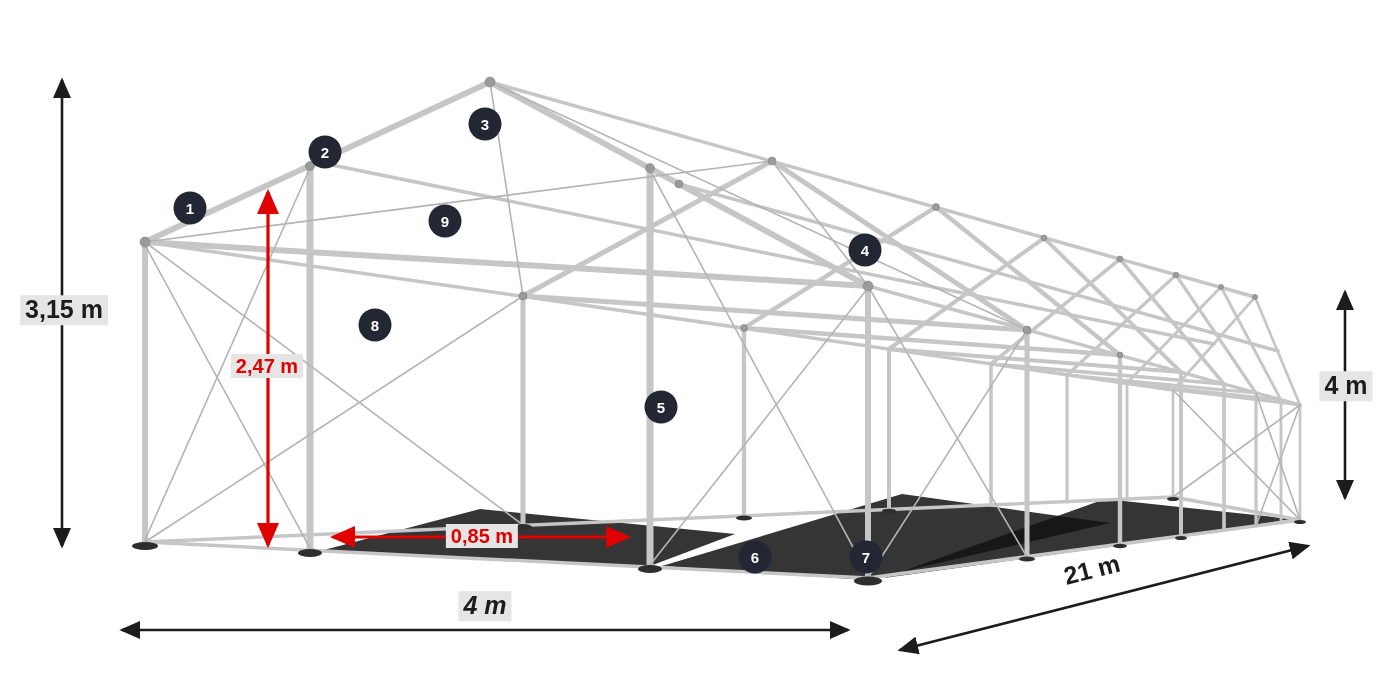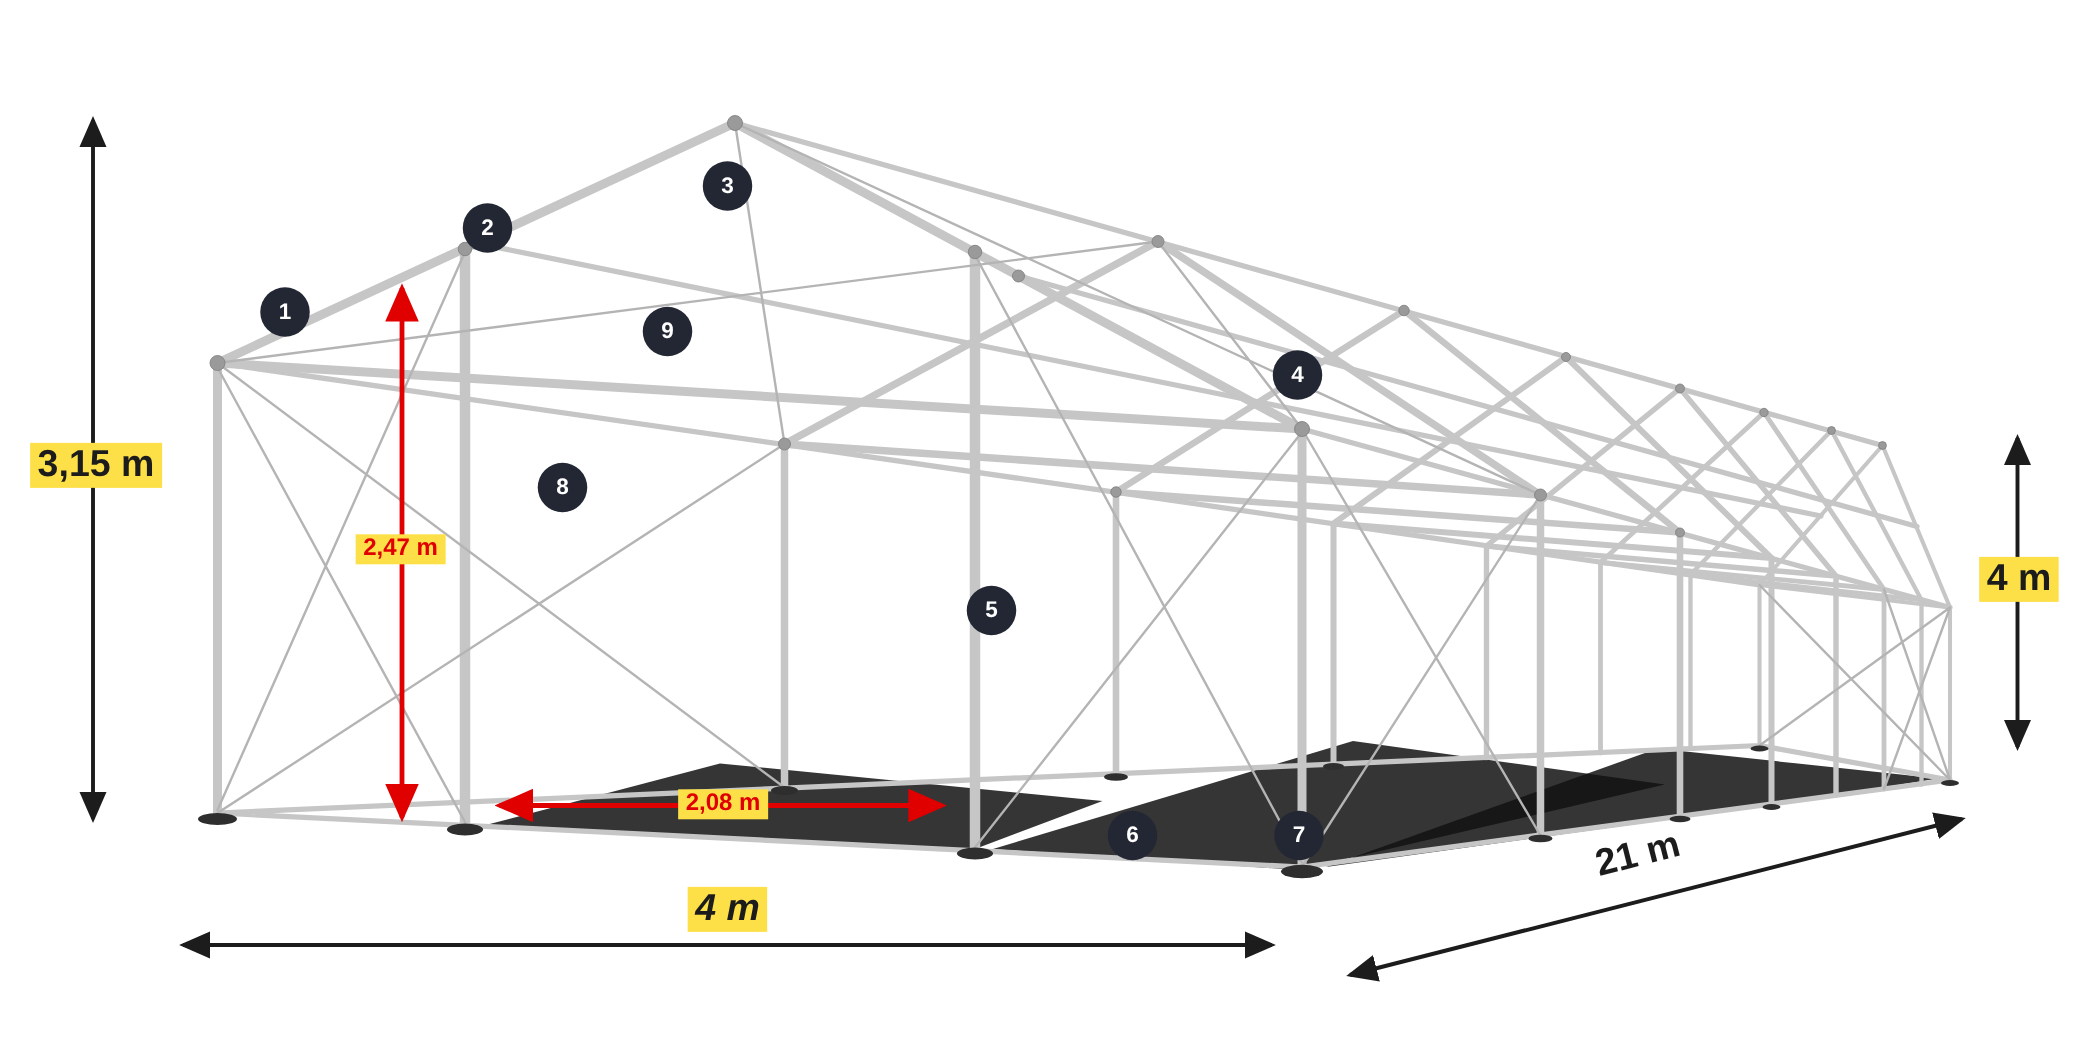--- a/index.html
+++ b/index.html
@@ -15,25 +15,25 @@
   .plate{fill:#2e2e2e;}
   .shadow{fill:var(--shadow-black,#121212);opacity:.85;}
   
   .dline{stroke:var(--dimension-black,#1c1c1c);stroke-width:2.6;fill:none;}
   .rline{stroke:var(--accent-red,#e00000);stroke-width:3.2;fill:none;}
   .mkb{fill:var(--dimension-black,#1c1c1c);}
   .mkr{fill:var(--accent-red,#e00000);}
   
   .dim-label{
     position:absolute;transform:translate(-50%,-50%);
-    background:#fde047;padding:1px 5px;white-space:nowrap;
+    background:#e5e5e5;padding:1px 5px;white-space:nowrap;
     font-weight:bold;line-height:1.1;
   }
   .dim-label.black{color:var(--dimension-black,#1c1c1c);font-size:25px;}
-  .dim-label.red{color:var(--accent-red,#e00000);font-size:16px;}
+  .dim-label.red{color:var(--accent-red,#e00000);font-size:20px;}
   .dim-label.rot{transform:translate(-50%,-50%) rotate(-14.3deg);background:transparent;}
   
   .badge{
     position:absolute;width:33px;height:33px;border-radius:50%;
     background:var(--badge-bg,#222733);color:var(--badge-text,#fff);
     display:flex;align-items:center;justify-content:center;
     font-size:15px;font-weight:bold;transform:translate(-50%,-50%);
     cursor:pointer;user-select:none;
   }
 </style>
@@ -135,21 +135,21 @@
     </g>
 
     <g>
       <line class="rline" x1="268" y1="192" x2="268" y2="545" marker-start="url(#mr)" marker-end="url(#mr)"></line>
       <line class="rline" x1="333" y1="537" x2="628" y2="537" marker-start="url(#mr)" marker-end="url(#mr)"></line>
     </g>
   </svg>
 
   <div class="dim-label black" style="left:64px;top:310px;">3,15 m</div>
   <div class="dim-label red" style="left:267px;top:366px;">2,47 m</div>
-  <div class="dim-label red" style="left:482px;top:536px;">2,08 m</div>
+  <div class="dim-label red" style="left:482px;top:536px;">0,85 m</div>
   <div class="dim-label black" style="left:1346px;top:386px;">4 m</div>
   <div class="dim-label black" style="left:485px;top:606px;font-style:italic;">4 m</div>
   <div class="dim-label black rot" style="left:1092px;top:570px;">21 m</div>
 
   <div class="badge" style="left:190px;top:208px;">1</div>
   <div class="badge" style="left:325px;top:152px;">2</div>
   <div class="badge" style="left:485px;top:124px;">3</div>
   <div class="badge" style="left:865px;top:250px;">4</div>
   <div class="badge" style="left:661px;top:407px;">5</div>
   <div class="badge" style="left:755px;top:557px;">6</div>

